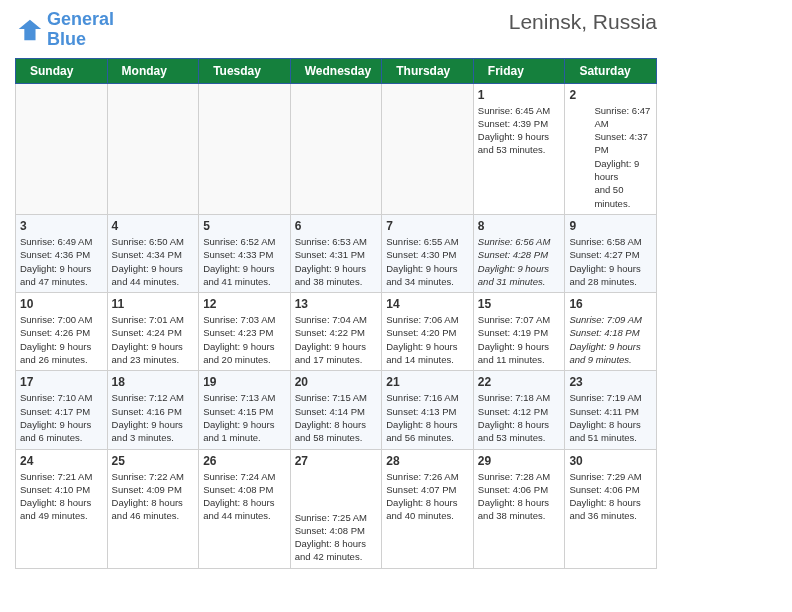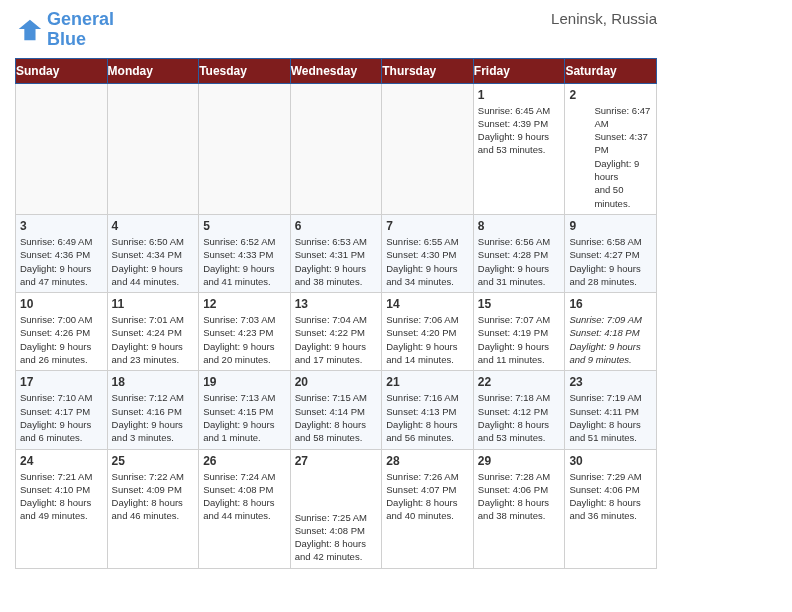--- a/index.html
+++ b/index.html
@@ -41,33 +41,33 @@
     }
     .title-block {
       text-align: right;
     }
     .month-title {
       font-size: 32px;
       font-weight: normal;
       color: #333;
     }
     .location {
-      font-size: 15px;
+      font-size: 21px;
       color: #555;
     }
     .calendar {
       width: 100%;
       border-collapse: collapse;
       table-layout: fixed;
     }
     .calendar th {
-      background: #7f1d1d;
+      background: #15803d;
       color: #fff;
       font-size: 12px;
-      padding: 5px 0;
+      padding: 5px 14px;
       text-align: left;
       border: 1px solid #2a5a9f;
     }
     .calendar td {
       border: 1px solid #d0d0d0;
       vertical-align: top;
       padding: 4px 4px 4px 4px;
       font-size: 10px;
       color: #333;
       height: 78px;
@@ -175,21 +175,21 @@
           </td>
           <td>
             <span class="day-num">7</span>
             <div class="day-info" style="white-space: pre-line;">Sunrise: 6:55 AM
 Sunset: 4:30 PM
 Daylight: 9 hours
 and 34 minutes.</div>
           </td>
           <td>
             <span class="day-num">8</span>
-            <div class="day-info" style="white-space: pre-line;">Sunrise: 6:56 AM
+            <div class="day-info" style="white-space: pre-line; font-style: italic;">Sunrise: 6:56 AM
 Sunset: 4:28 PM
 Daylight: 9 hours
 and 31 minutes.</div>
           </td>
           <td>
             <span class="day-num">9</span>
             <div class="day-info" style="white-space: pre-line;">Sunrise: 6:58 AM
 Sunset: 4:27 PM
 Daylight: 9 hours
 and 28 minutes.</div>

